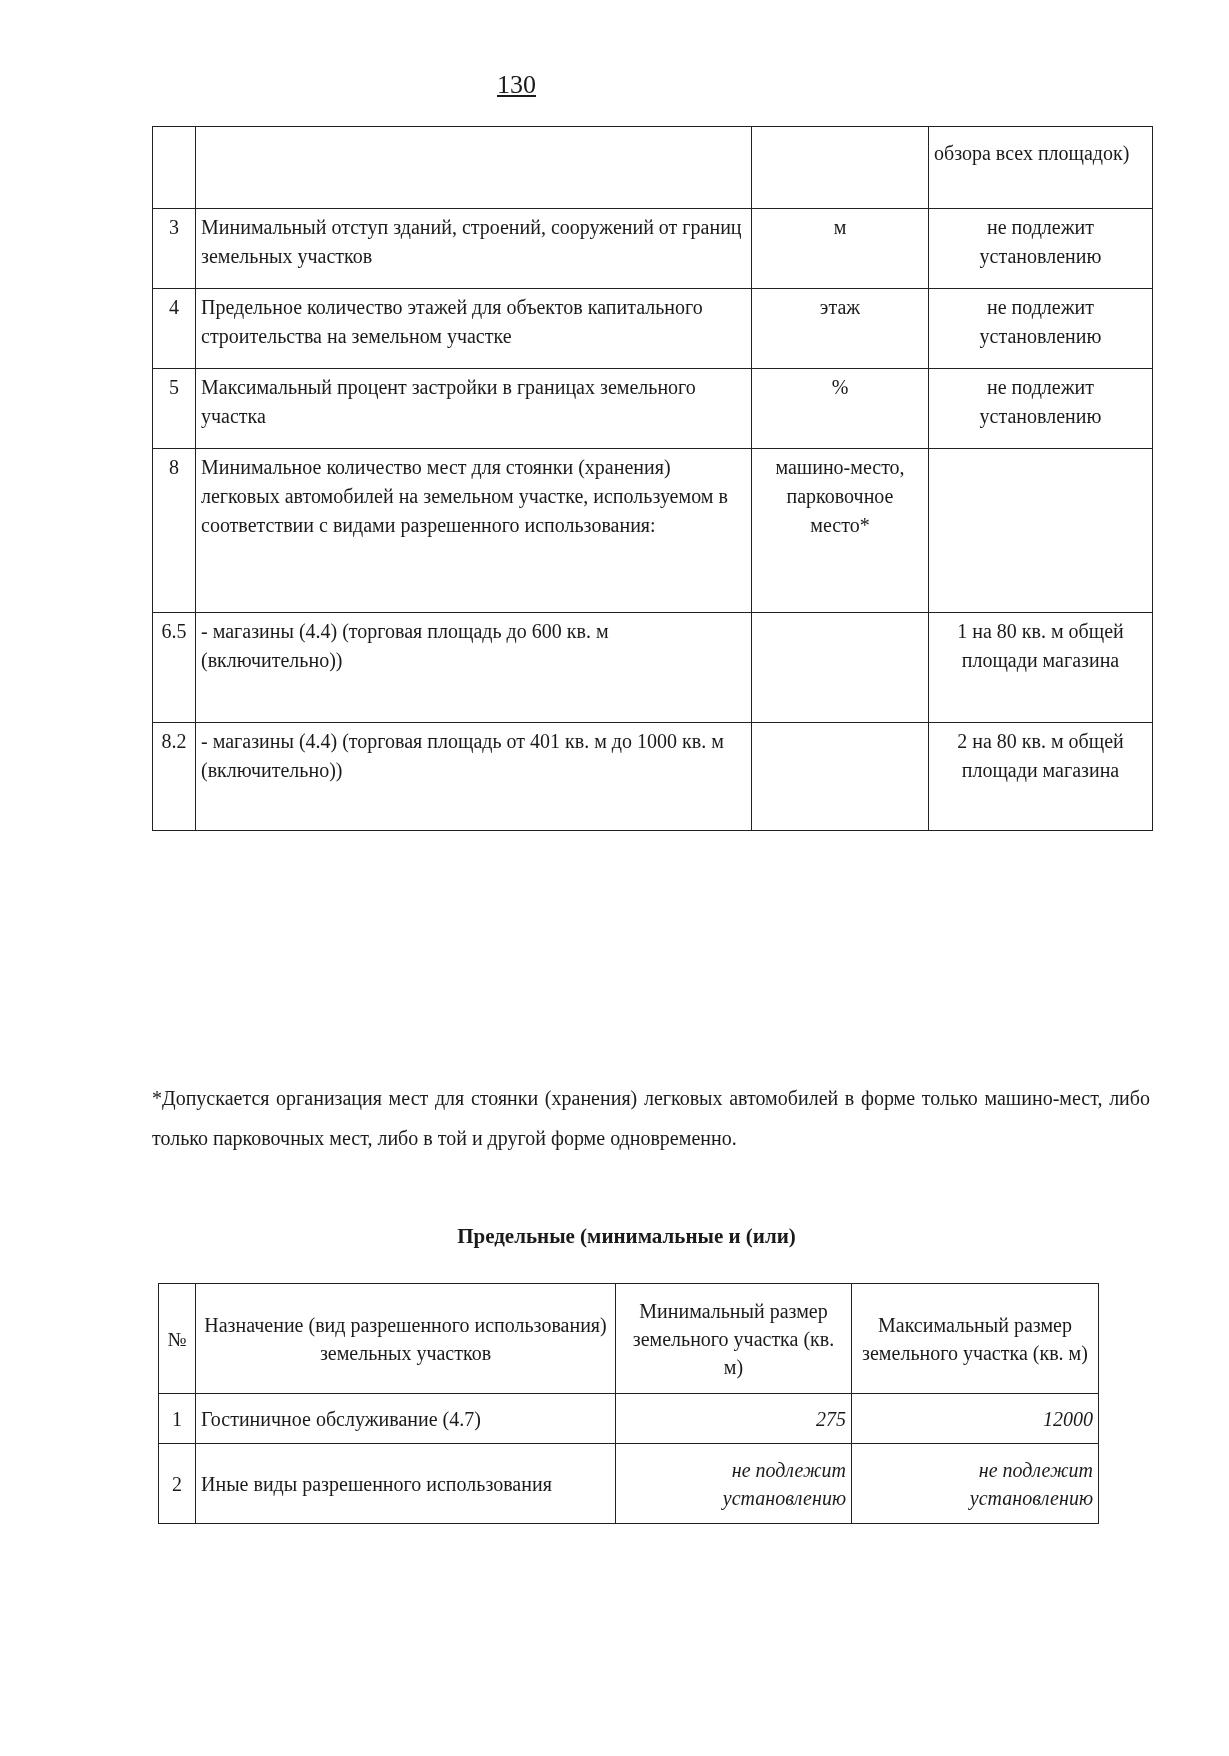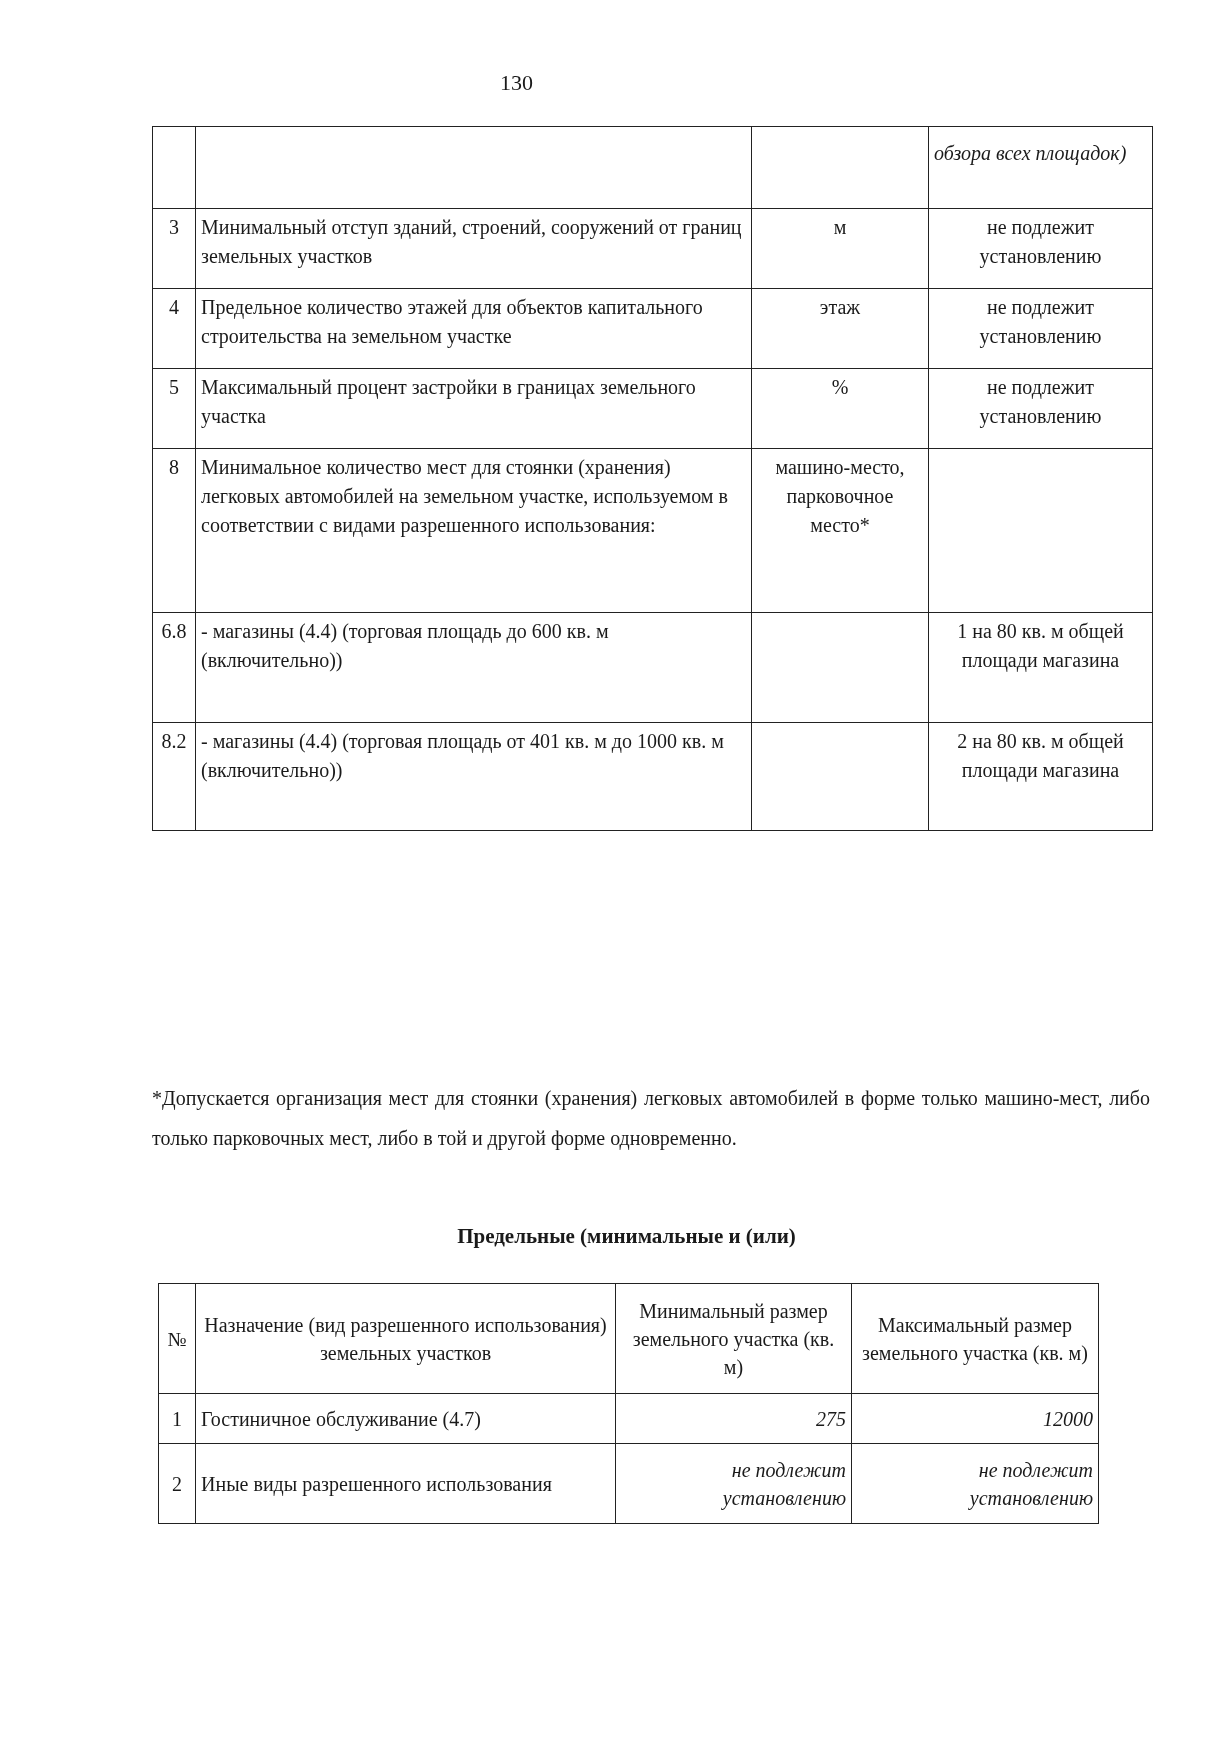--- a/index.html
+++ b/index.html
@@ -3,29 +3,29 @@
 <meta charset="utf-8">
 <style>
   html, body { margin: 0; padding: 0; background: #ffffff; }
   body {
     width: 1229px; height: 1756px; position: relative; overflow: hidden;
     font-family: "Liberation Serif", "DejaVu Serif", serif;
     color: #1a1a1a;
   }
   .page-number {
     position: absolute; top: 70px; left: 0; width: 1033px;
-    text-align: center; font-size: 22px;
+    text-align: center; font-size: 26px; text-decoration: underline;
   }
   table { border-collapse: collapse; table-layout: fixed; position: absolute; }
   td, th { border: 1.5px solid #222; font-size: 20px; line-height: 29px; vertical-align: top; padding: 4px 5px; font-weight: normal; }
   .t1 { top: 126px; left: 152px; width: 1000px; }
   .t1 td.num { text-align: center; padding: 4px 2px; }
   .t1 td.unit { text-align: center; }
   .t1 td.val { text-align: center; }
-  .t1 tr.first td { border-top: 1.5px solid #222; font-style: italic; }
+  .t1 tr.first td { border-top: 1.5px solid #222; }
   .footnote {
     position: absolute; top: 1078px; left: 152px; width: 998px;
     font-size: 20px; line-height: 40px; text-align: justify;
   }
   .section-title {
     position: absolute; top: 1197px; left: 12px; width: 1229px;
     text-align: center; font-weight: bold; font-size: 21px; line-height: 31px; margin-top: 24px;
   }
   .t2 { top: 1283px; left: 158px; width: 940px; }
   .t2 th { text-align: center; vertical-align: middle; line-height: 28px; padding: 6px 5px; }
@@ -70,21 +70,21 @@
       <td class="unit">%</td>
       <td class="val">не подлежит установлению</td>
     </tr>
     <tr style="height:164px">
       <td class="num">8</td>
       <td>Минимальное количество мест для стоянки (хранения) легковых автомобилей на земельном участке, используемом в соответствии с видами разрешенного использования:</td>
       <td class="unit">машино-место, парковочное место*</td>
       <td class="val"></td>
     </tr>
     <tr style="height:110px">
-      <td class="num">6.8</td>
+      <td class="num">6.5</td>
       <td>- магазины (4.4) (торговая площадь до 600 кв. м (включительно))</td>
       <td class="unit"></td>
       <td class="val">1 на 80 кв. м общей площади магазина</td>
     </tr>
     <tr style="height:108px">
       <td class="num">8.2</td>
       <td>- магазины (4.4)  (торговая площадь от 401 кв. м до 1000 кв. м (включительно))</td>
       <td class="unit"></td>
       <td class="val">2 на 80 кв. м общей площади магазина</td>
     </tr>

